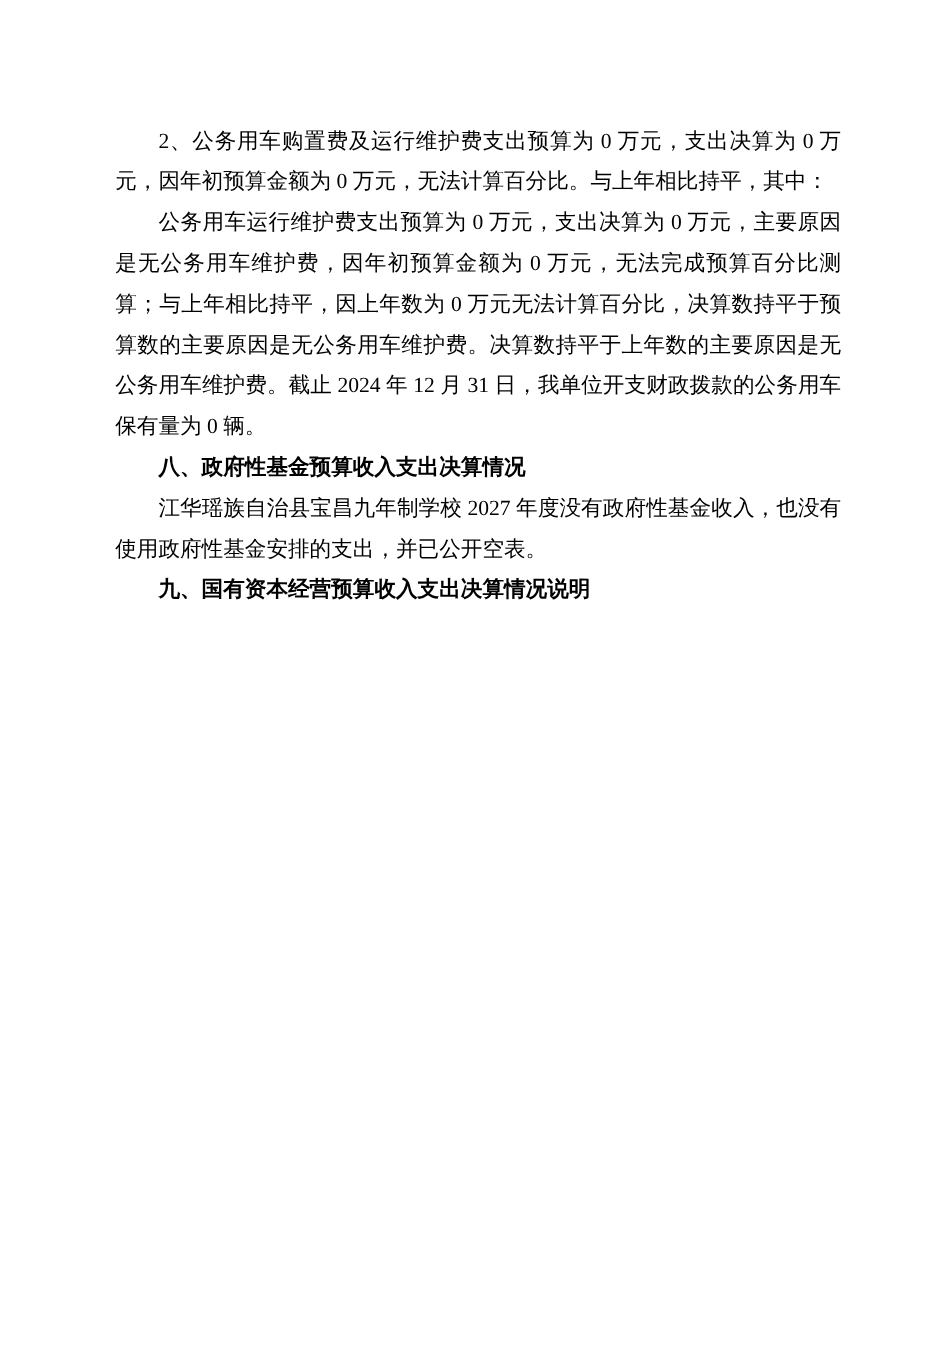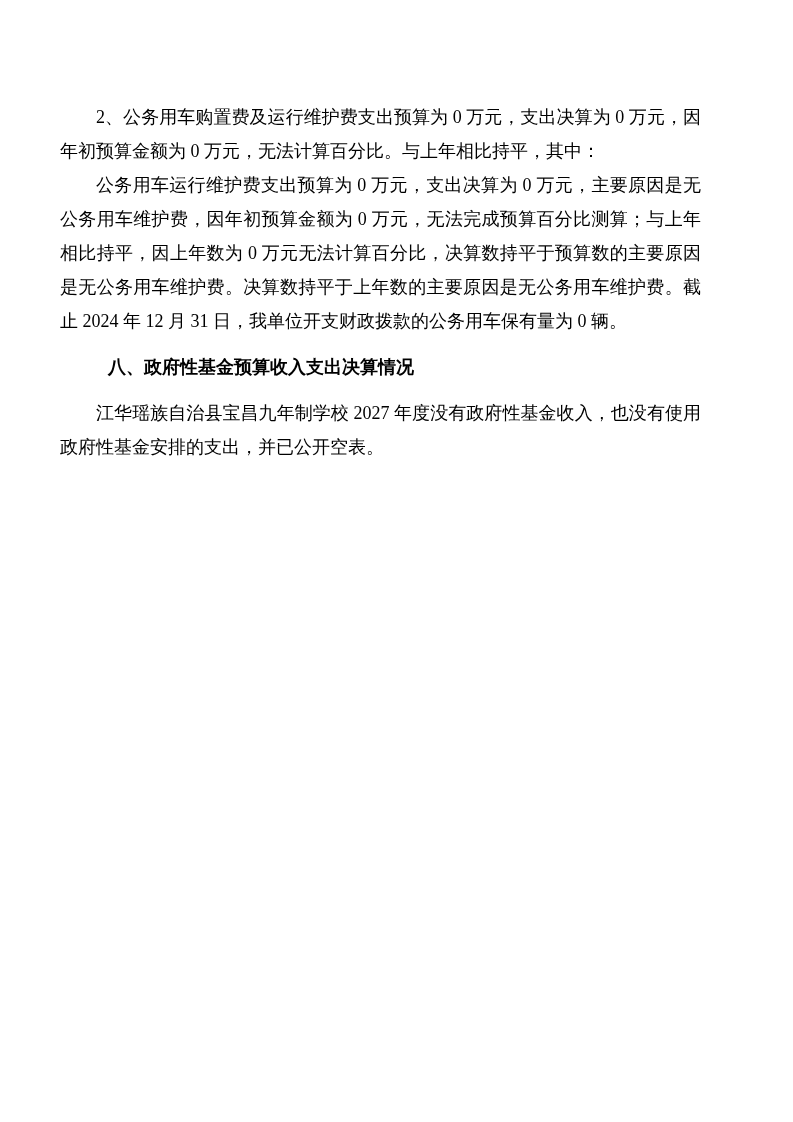--- a/index.html
+++ b/index.html
@@ -6,46 +6,47 @@
     margin: 0;
     padding: 0;
     background: #ffffff;
   }
   .page {
     position: relative;
     width: 793px;
     height: 1122px;
     background: #ffffff;
     box-sizing: border-box;
-    padding: 100px 92px 0 60px;
+    padding: 100px 92px 0 96px;
     overflow: hidden;
   }
   .doc-body {
     font-family: "Liberation Serif", "DejaVu Serif", serif;
     font-size: 18px;
     line-height: 34px;
     color: #000000;
     text-align: justify;
   }
   .para {
     margin: 0;
     text-indent: 2em;
   }
   .heading {
-    margin: 12px;
+    margin: 0;
     text-indent: 2em;
     font-size: 18px;
     line-height: 34px;
     font-weight: bold;
     font-family: "Liberation Sans", "DejaVu Sans", sans-serif;
   }
 </style>
 </head>
 <body>
 
 <div class="page">
   <div class="doc-body">
     <p class="para">2、公务用车购置费及运行维护费支出预算为 0 万元，支出决算为 0 万元，因年初预算金额为 0 万元，无法计算百分比。与上年相比持平，其中：</p>
     <p class="para">公务用车运行维护费支出预算为 0 万元，支出决算为 0 万元，主要原因是无公务用车维护费，因年初预算金额为 0 万元，无法完成预算百分比测算；与上年相比持平，因上年数为 0 万元无法计算百分比，决算数持平于预算数的主要原因是无公务用车维护费。决算数持平于上年数的主要原因是无公务用车维护费。截止 2024 年 12 月 31 日，我单位开支财政拨款的公务用车保有量为 0 辆。</p>
     <h2 class="heading">八、政府性基金预算收入支出决算情况</h2>
     <p class="para">江华瑶族自治县宝昌九年制学校 2027 年度没有政府性基金收入，也没有使用政府性基金安排的支出，并已公开空表。</p>
+    <h2 class="heading">九、国有资本经营预算收入支出决算情况说明</h2>
   </div>
 </div>
 
 </body></html>

